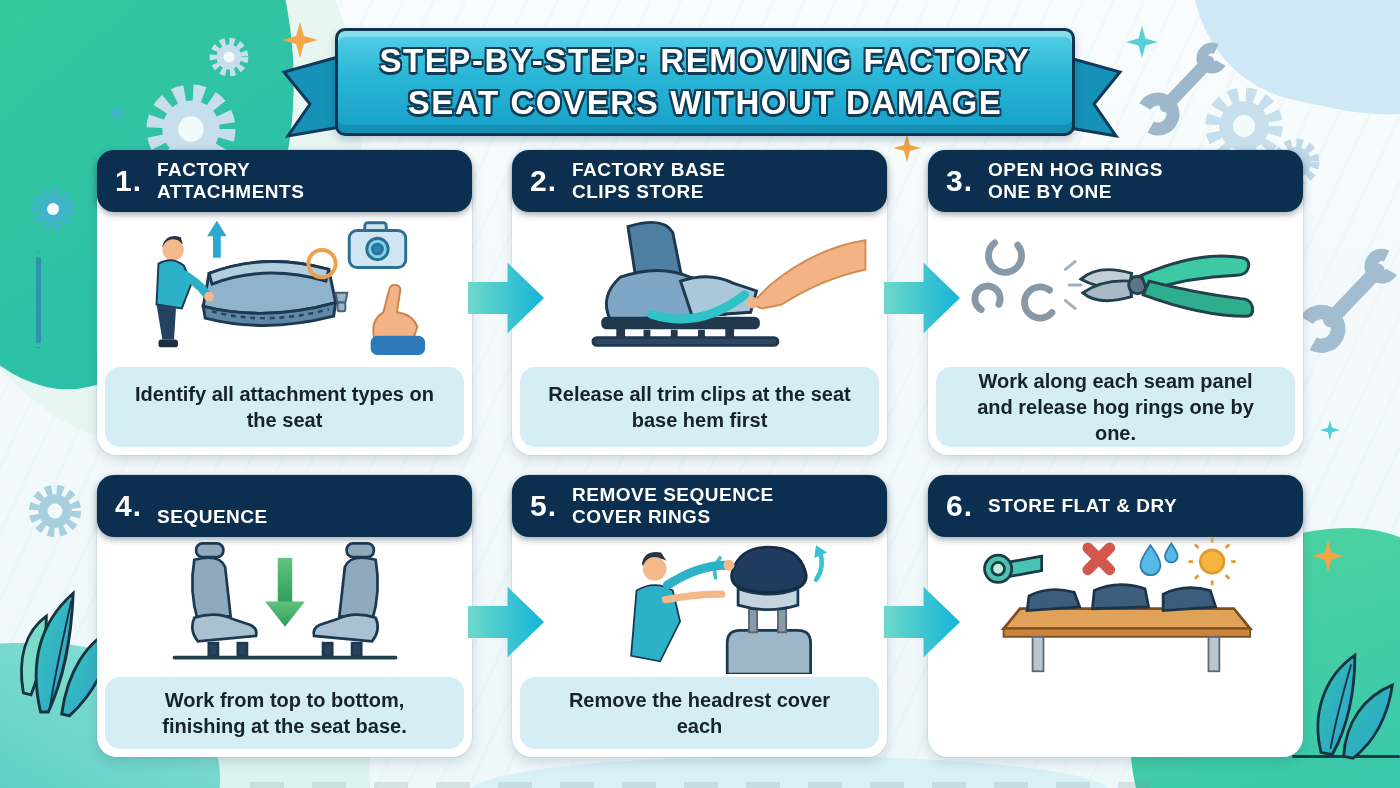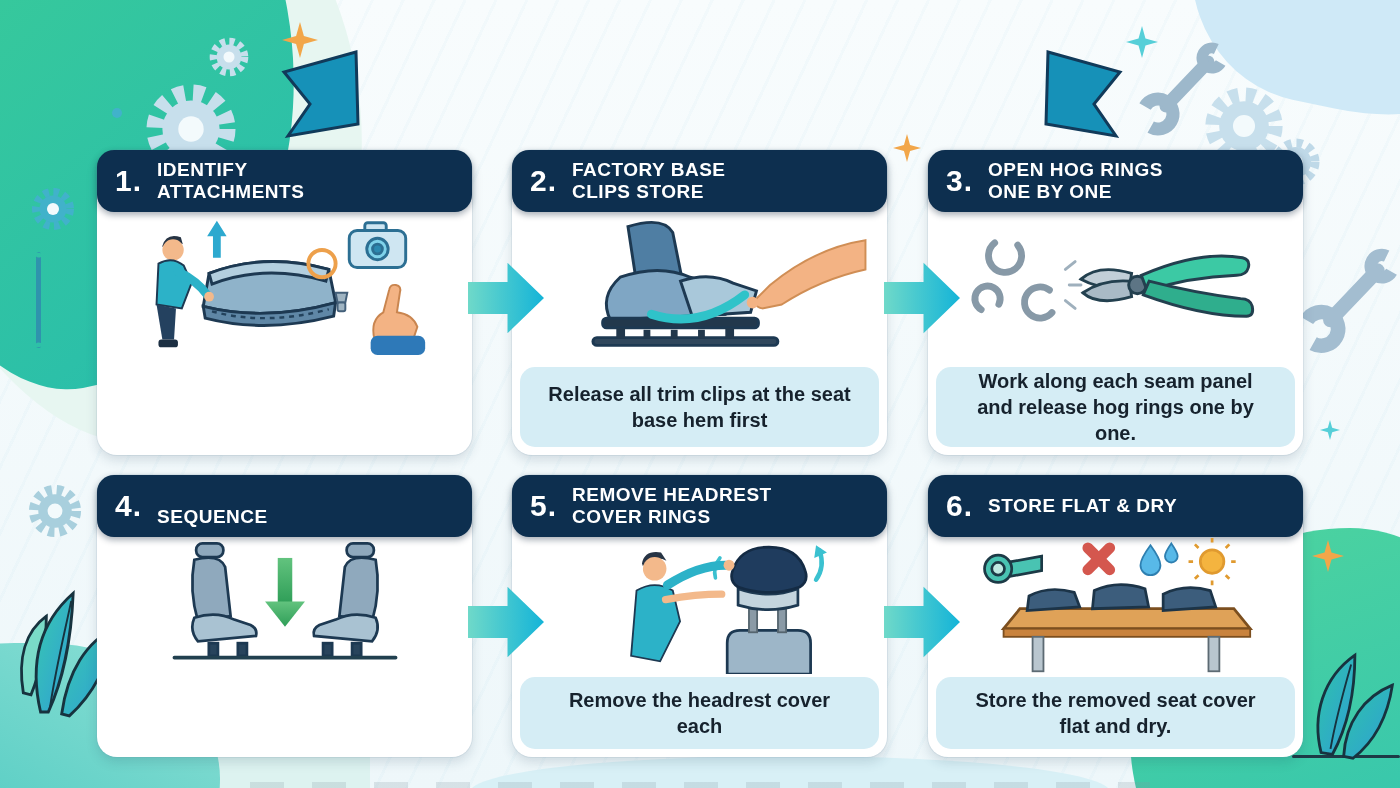--- a/index.html
+++ b/index.html
@@ -182,27 +182,31 @@
       <path d="M40 154 C42 118 62 90 92 78 C86 118 68 142 50 156 Z" fill="url(#lg2)"></path>
     </g>
     <path d="M26 146 C32 112 40 84 48 56" stroke="#17333f" stroke-width="2" fill="none"></path>
   </svg>
 
   <div class="banner">
     <svg class="tail-svg" width="848" height="122" viewBox="0 0 848 122">
       <path d="M78 26 L6 46 L32 78 L10 110 L80 98 Z" fill="#1691b8" stroke="#113a5a" stroke-width="3"></path>
       <path d="M770 26 L842 46 L816 78 L838 110 L768 98 Z" fill="#1691b8" stroke="#113a5a" stroke-width="3"></path>
     </svg>
+    <div class="banner-main">
+      <div class="banner-line">STEP-BY-STEP: REMOVING FACTORY</div>
+      <div class="banner-line">SEAT COVERS WITHOUT DAMAGE</div>
+    </div>
   </div>
 
   <section class="card row1" style="left:97px;top:150px;width:375px;height:305px">
     <header class="card-header">
       <span class="card-num">1.</span>
       <h2 class="card-title">
-        <span>IDENTIFY</span><br>
+        <span>FACTORY</span><br>
         <span>ATTACHMENTS</span>
       </h2>
     </header>
     <div class="card-art">
       <svg width="340" height="146" viewBox="0 0 340 150">
         <polygon points="96,46 96,24 90,24 100,8 110,24 104,24 104,46" fill="#2da9cf"></polygon>
         <g stroke="#1d3952" stroke-width="3">
           <path d="M92 62 Q150 40 215 58 L222 92 Q150 112 86 96 Z" fill="#8fb3ca"></path>
           <path d="M86 96 Q150 112 222 92 L220 106 Q150 124 88 108 Z" fill="#5f87a6"></path>
           <path d="M92 62 Q150 40 215 58 L212 70 Q150 52 95 73 Z" fill="#b3cfdf"></path>
@@ -223,20 +227,21 @@
         </g>
         <circle cx="208" cy="52" r="14" fill="none" stroke="#eda04b" stroke-width="4"></circle>
         <g fill="#9fb4c2" stroke="#44607a" stroke-width="2">
           <path d="M222 82 l12 0 -2 10 -8 0 z"></path>
             <rect x="224" y="92" width="8" height="9" rx="2"></rect>
         </g>
         <path d="M262 130 q-5 -20 9 -28 l6 -23 q1 -6 7 -5 q6 1 4 8 l-3 20 q16 2 21 15 l-6 18 z" fill="#f3b384" stroke="#c9854f" stroke-width="2"></path>
         <rect x="258" y="126" width="56" height="20" rx="7" fill="#2e79b8"></rect>
       </svg>
     </div>
+    <p class="card-caption">Identify all attachment types on the seat</p>
   </section>
 
   <section class="card row1" style="left:512px;top:150px;width:375px;height:305px">
     <header class="card-header">
       <span class="card-num">2.</span>
       <h2 class="card-title">
         <span>FACTORY BASE</span><br>
         <span>CLIPS STORE</span>
       </h2>
     </header>
@@ -318,27 +323,28 @@
           <path d="M70 88 q24 -8 44 2 l18 6 q8 4 6 12 l-64 6 q-10 -12 -4 -26 z" fill="#a9c2d2"></path>
           <rect x="86" y="116" width="10" height="14" fill="#28445c"></rect>
           <rect x="118" y="116" width="10" height="14" fill="#28445c"></rect>
         </g>
         <use href="#seat4" transform="translate(340 0) scale(-1 1)"></use>
         <rect x="162" y="22" width="16" height="50" fill="url(#g4)"></rect>
         <polygon points="148,70 192,70 170,98" fill="url(#g4)"></polygon>
         <path d="M48 132 L292 132" stroke="#21404f" stroke-width="4" stroke-linecap="round"></path>
       </svg>
     </div>
+    <p class="card-caption">Work from top to bottom, finishing at the seat base.</p>
   </section>
 
   <section class="card row2" style="left:512px;top:475px;width:375px;height:282px">
     <header class="card-header">
       <span class="card-num">5.</span>
       <h2 class="card-title">
-        <span>REMOVE HEADREST</span><br>
+        <span>REMOVE SEQUENCE</span><br>
         <span>COVER RINGS</span>
       </h2>
     </header>
     <div class="card-art">
       <svg width="340" height="136" viewBox="0 0 340 150">
         <path d="M200 150 l0 -34 q0 -14 14 -14 l64 0 q14 0 14 14 l0 34 z" fill="#9db6c8" stroke="#1d3952" stroke-width="3"></path>
         <rect x="224" y="78" width="9" height="26" fill="#8a9aa6" stroke="#55656f" stroke-width="2"></rect>
         <rect x="256" y="78" width="9" height="26" fill="#8a9aa6" stroke="#55656f" stroke-width="2"></rect>
         <path d="M212 56 q34 12 66 0 l0 18 q-33 10 -66 0 z" fill="#c3d4de" stroke="#1d3952" stroke-width="3"></path>
         <path d="M206 36 q8 -26 40 -26 q32 0 40 26 q4 12 -6 18 q-34 12 -68 0 q-10 -6 -6 -18 z" fill="#1f3c5e" stroke="#142b44" stroke-width="3"></path>
@@ -384,21 +390,20 @@
         <rect x="46" y="100" width="272" height="9" fill="#c9833d" stroke="#7c4f1f" stroke-width="2"></rect>
         <rect x="78" y="109" width="12" height="38" fill="#b9c6cf" stroke="#5c6a73" stroke-width="2"></rect>
         <rect x="272" y="109" width="12" height="38" fill="#b9c6cf" stroke="#5c6a73" stroke-width="2"></rect>
         <g fill="#3c5d7c" stroke="#1c3448" stroke-width="3">
           <path d="M74 64 q22 -12 50 -4 l6 16 -58 4 z"></path>
           <path d="M146 58 q26 -12 56 -2 l4 20 -62 2 z"></path>
           <path d="M222 62 q24 -12 52 -4 l6 18 -58 4 z"></path>
         </g>
       </svg>
     </div>
-    <p class="card-caption">Store the removed seat cover flat and dry.</p>
   </section>
 
   <div class="flow-arrow" style="left:468px;top:258px"></div>
   <div class="flow-arrow" style="left:884px;top:258px"></div>
   <div class="flow-arrow" style="left:468px;top:582px"></div>
   <div class="flow-arrow" style="left:884px;top:582px"></div>
 
 </div>
 
 </body></html>

